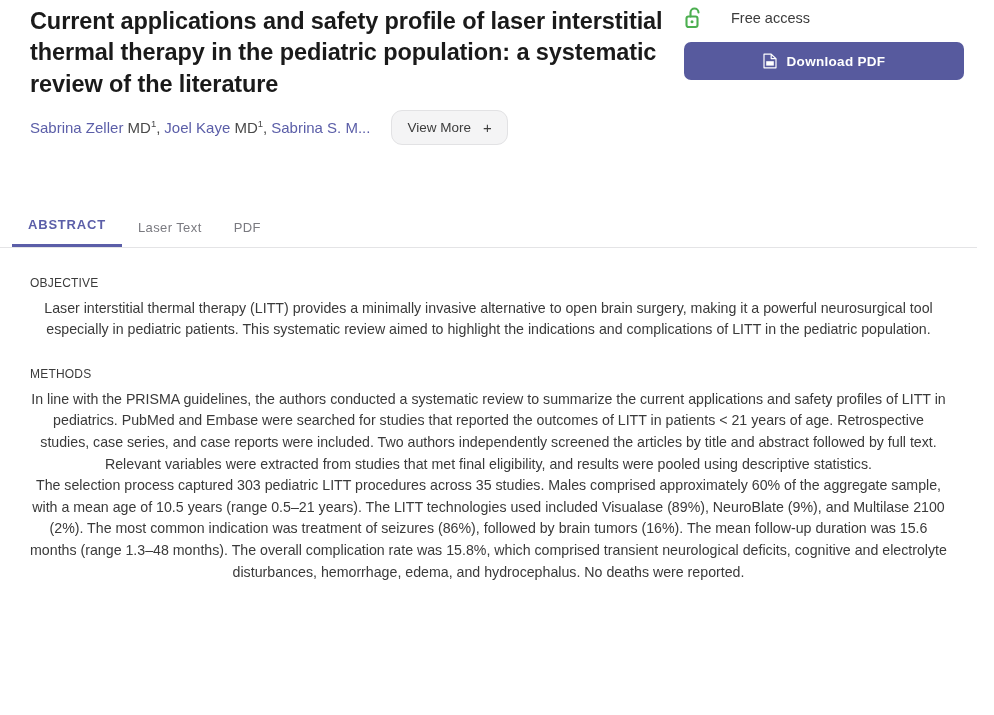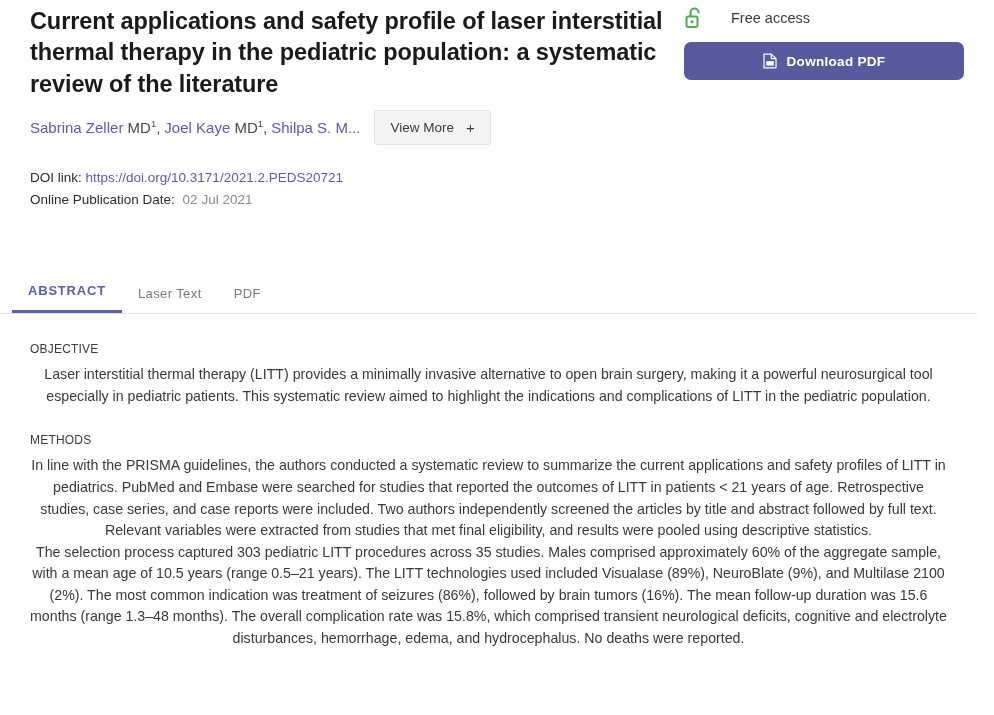--- a/index.html
+++ b/index.html
@@ -62,29 +62,30 @@
   }
   sup {
     font-size: 9.5px;
     vertical-align: super;
     line-height: 0;
   }
   .authors-row {
     display: flex;
     align-items: center;
     margin-top: 8px;
+    gap: 7px;
   }
   .author-list {
     max-width: 490px;
   }
   .view-more {
     margin-left: 14px;
     background: #f4f4f5;
     border: 1px solid #e2e2e4;
-    border-radius: 3px;
+    border-radius: 11px;
     padding: 9px 15px;
     font-size: 13.5px;
     color: #3c3c3c;
     display: inline-flex;
     align-items: center;
     gap: 12px;
     cursor: pointer;
     white-space: nowrap;
   }
   .view-more .plus {
@@ -197,38 +198,28 @@
 
   <div class="header">
     <div class="header-left">
 
       <h1 class="title">Current applications and safety profile of laser interstitial thermal therapy in the pediatric population: a systematic review of the literature</h1>
 
       <div class="authors-row">
         <div class="authors author-list">
           <span><span class="author-name">Sabrina Zeller</span> <span class="author-deg">MD</span><sup>1</sup><span class="author-sep">,</span></span>
           <span><span class="author-name">Joel Kaye</span> <span class="author-deg">MD</span><sup>1</sup><span class="author-sep">,</span></span>
-          <span><span class="author-name">Shilpa S. M...</span></span>
+          <span><span class="author-name">Sabrina S. M...</span></span>
         </div>
         <div class="view-more">
           <span>View More</span>
           <span class="plus">+</span>
         </div>
       </div>
 
-      <div class="meta">
-        <div>
-          <span class="meta-label">DOI link:</span>
-          <a href="#">https://doi.org/10.3171/2021.2.PEDS20721</a>
-        </div>
-        <div>
-          <span class="meta-label">Online Publication Date:</span>
-          <span class="date-val">02 Jul 2021</span>
-        </div>
-      </div>
 
     </div>
 
     <div class="header-right">
       <div class="free-access">
         <span class="lock-icon">
           <svg width="22" height="24" viewBox="0 0 22 24" xmlns="http://www.w3.org/2000/svg">
             <path d="M6.5 10.5 V6.5 a4 4 0 0 1 8 0" fill="none" stroke="#4caf50" stroke-width="2.1" stroke-linecap="round"></path>
             <rect x="2.5" y="10.5" width="11" height="10.5" rx="2" fill="none" stroke="#4caf50" stroke-width="2.1"></rect>
             <circle cx="8" cy="15.7" r="1.5" fill="#4caf50"></circle>

